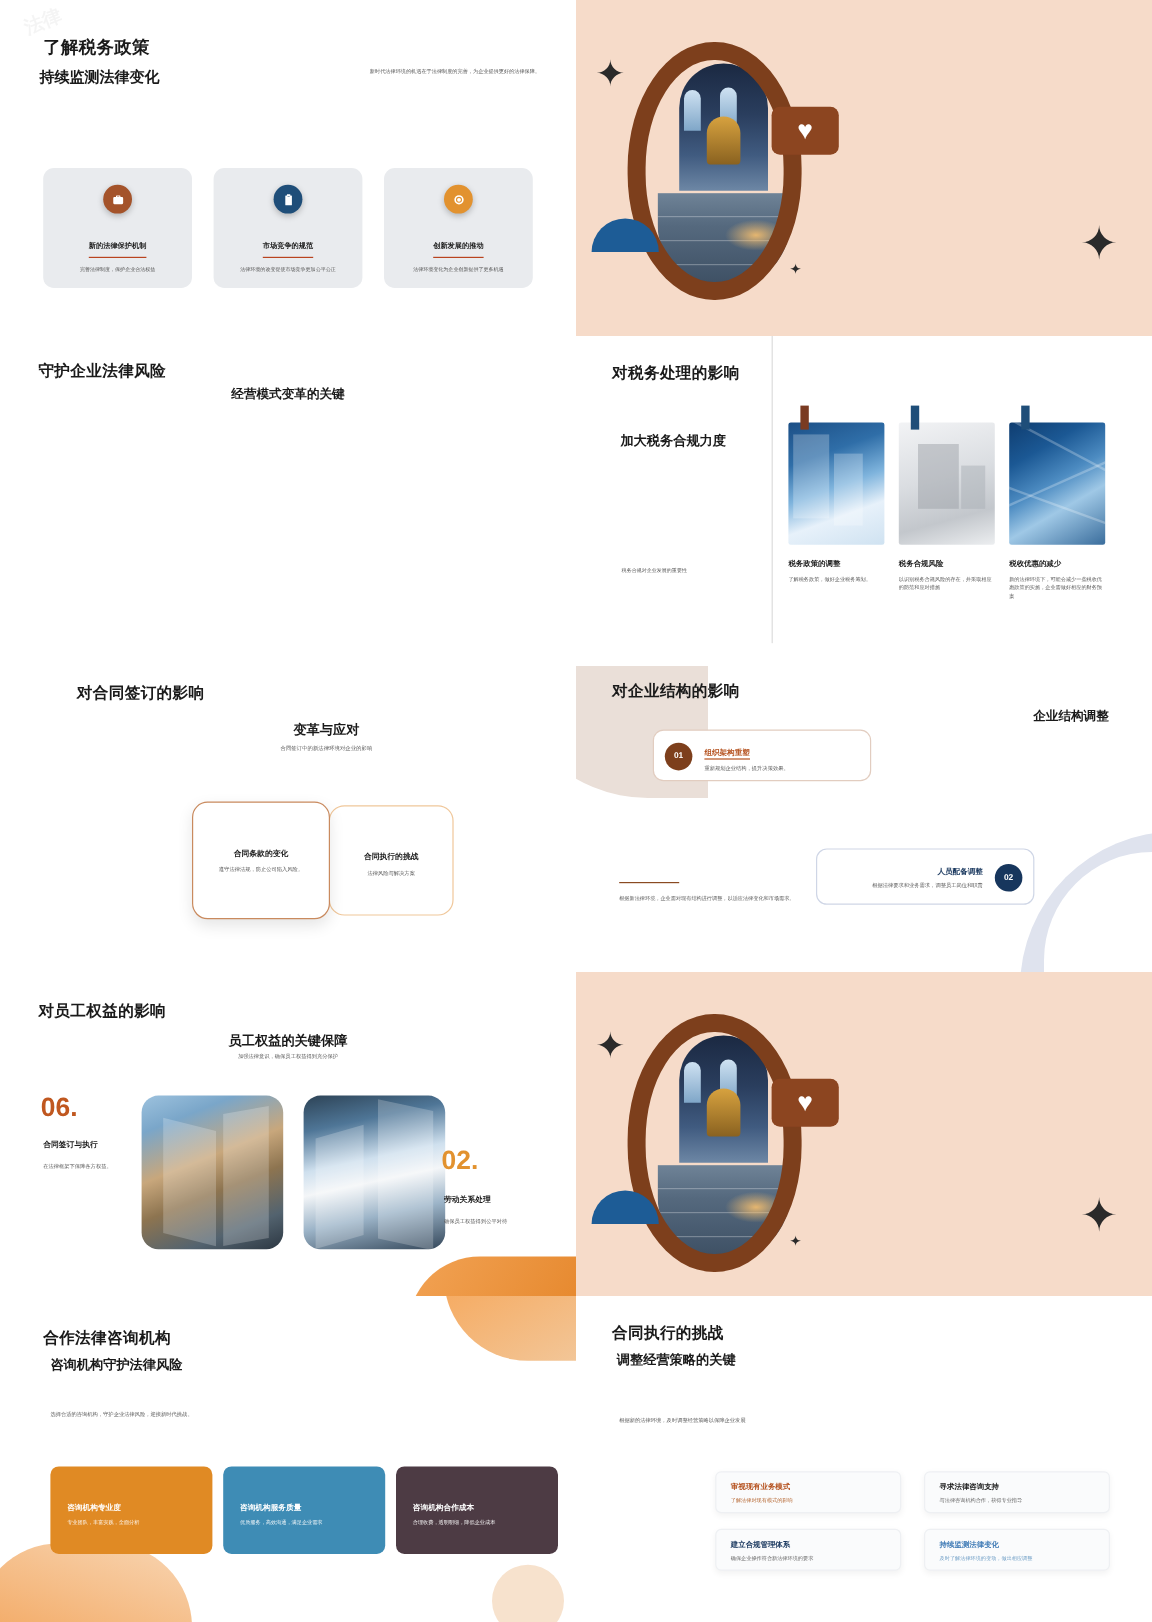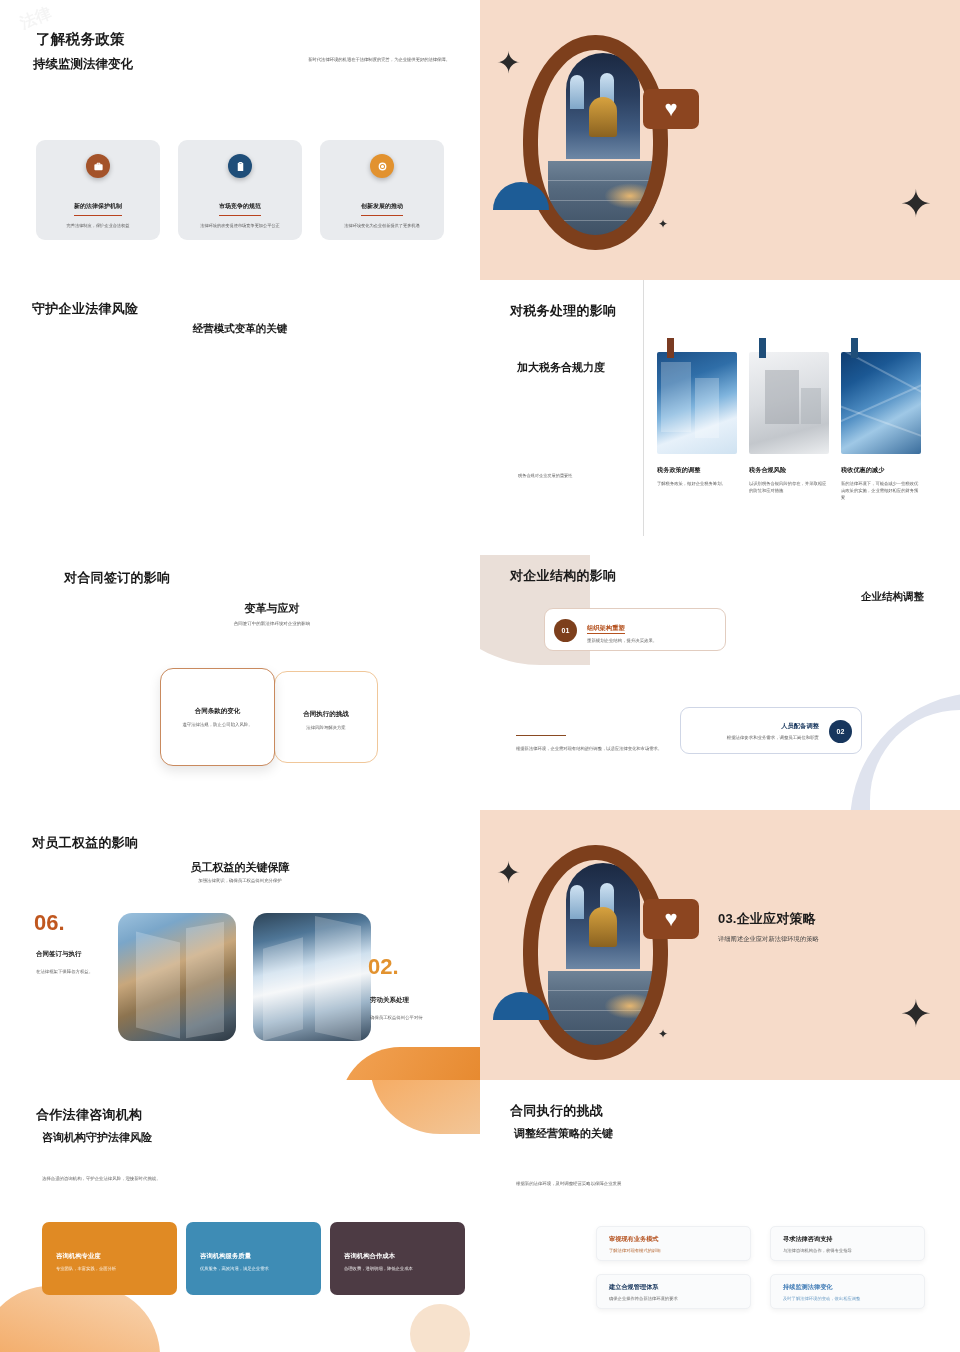--- a/index.html
+++ b/index.html
@@ -372,24 +372,20 @@
           <div class="floor"></div>
         <div class="fl" style="left:0;bottom:18px;width:100%"></div>
         <div class="fl" style="left:0;bottom:38px;width:100%"></div>
         <div class="fl" style="left:0;bottom:58px;width:100%"></div>
         <div class="glow"></div>
       </div>
       <div class="sec-ring"></div>
       <div class="sec-blue"></div>
       <div class="sec-heart">♥</div>
     </div>
-    <div class="sec-txt">
-      <div class="sec-h">03.企业应对策略</div>
-      <div class="sec-p">详细阐述企业应对新法律环境的策略</div>
-    </div>
   </div>
 
   <div class="slide" id="slide9">
     <div class="blobTop"></div>
     <div class="blobBL"></div>
     <div class="blobBR"></div>
     <div class="s-title t1">合作法律咨询机构</div>
     <div class="s-sub t2">咨询机构守护法律风险</div>
     <div class="body">选择合适的咨询机构，守护企业法律风险，迎接新时代挑战。</div>
 

